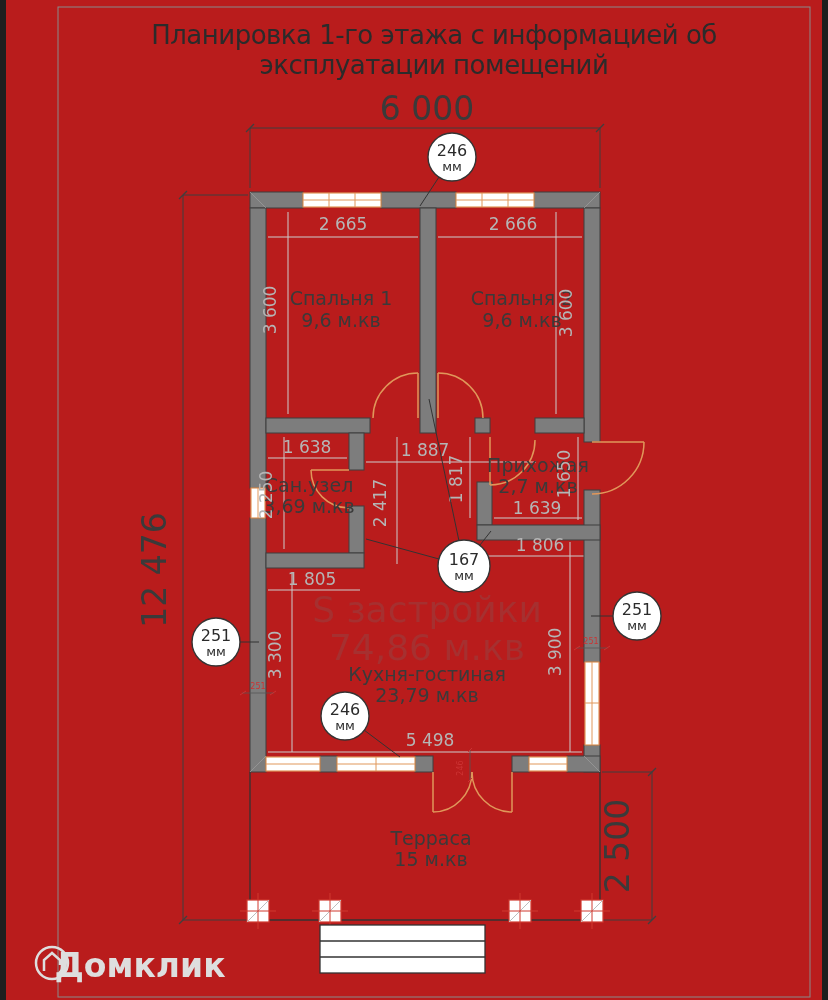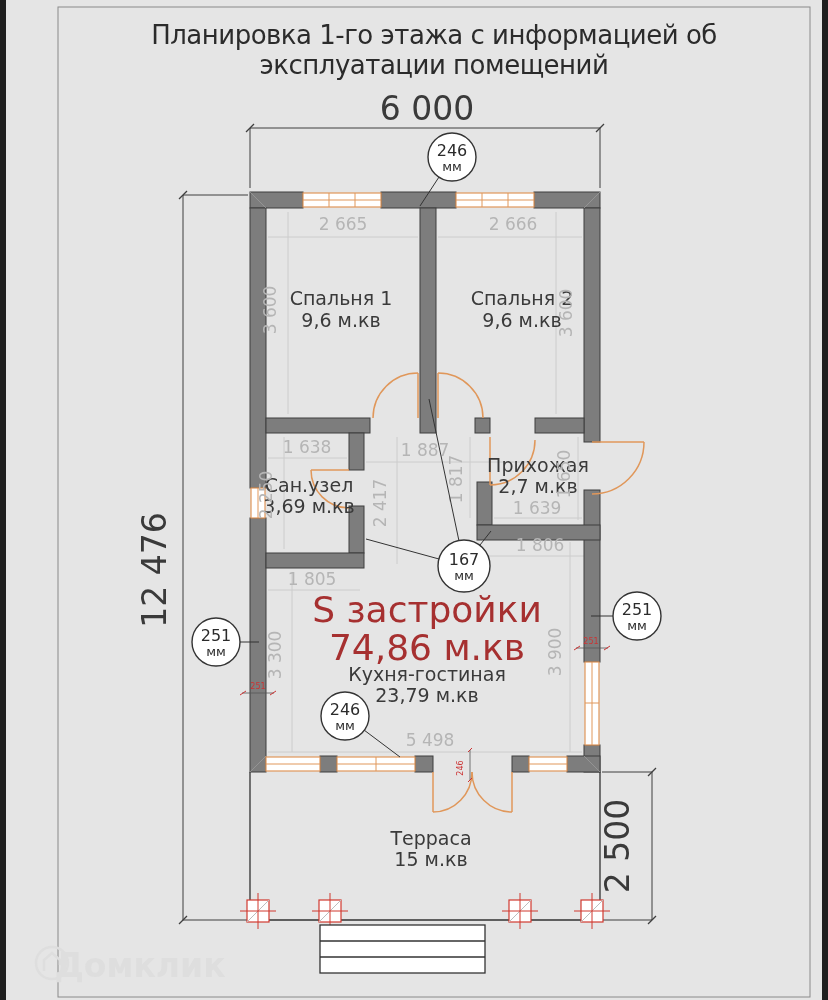--- a/index.html
+++ b/index.html
@@ -1,16 +1,16 @@
 <!DOCTYPE html>
 <html><head>
 <meta charset="utf-8">
 <style>
   html,body{margin:0;padding:0;background:#ffffff;}
-  .stage{position:relative;width:828px;height:1000px;background:#e5e5e5;overflow:hidden;}
+  .stage{position:relative;width:828px;height:1000px;background:#b91c1c;overflow:hidden;}
   svg{display:block;}
   text{font-family:"DejaVu Sans","Liberation Sans",sans-serif;text-anchor:middle;}
   .t-title{font-size:26px;fill:#2b2b2b;letter-spacing:-0.5px;}
   .t-dim-big{font-size:33px;fill:#3a3a3a;}
   .t-room{font-size:19px;fill:#3a3a3a;}
   .t-dim{font-size:17px;fill:#b5b5b5;}
   .t-red-big{font-size:36px;fill:#a63030;}
   .t-balloon{font-size:16px;fill:#2b2b2b;}
   .t-balloon-unit{font-size:13px;fill:#2b2b2b;}
   .t-mini{font-size:8px;fill:#cc3333;}

